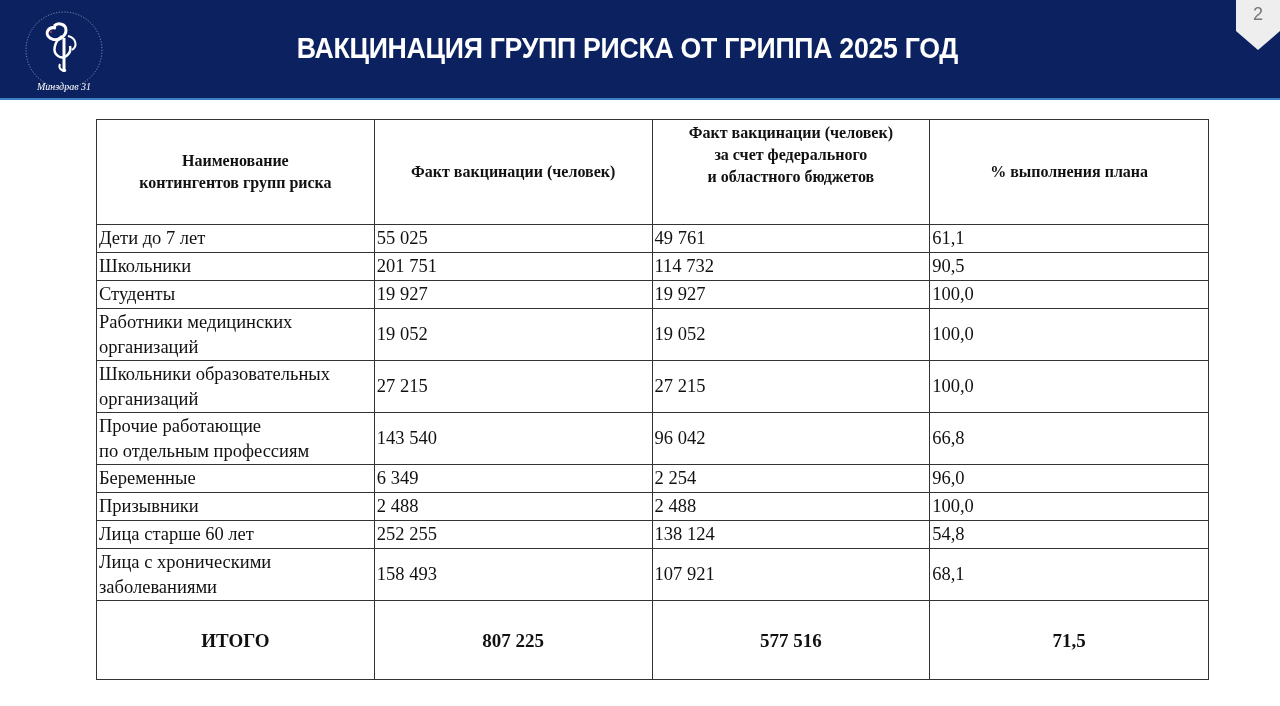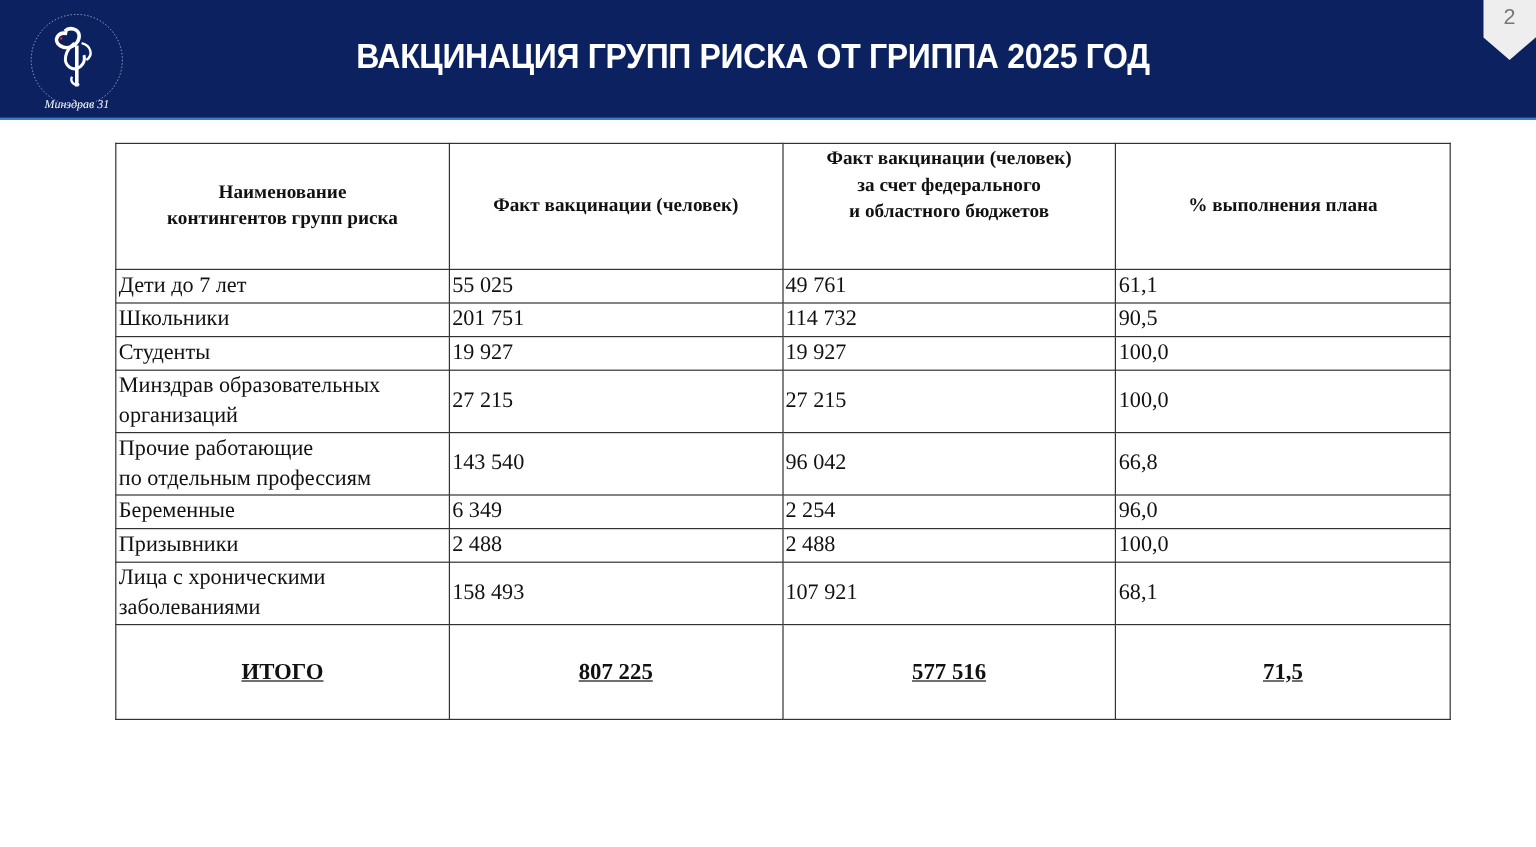--- a/index.html
+++ b/index.html
@@ -51,21 +51,21 @@
     }
     col.c1 { width: 278px; }
     col.c2 { width: 278px; }
     col.c3 { width: 278px; }
     col.c4 { width: 279px; }
     td.name { text-align: left; }
     td.num { text-align: left; }
     tr.r1 td { height: 28px; margin-left: 16px; }
     tr.r2 td { height: 52px; }
     tr.total td {
-      height: 79px; font-weight: bold; text-align: center; font-size: 19px; text-decoration: underline;
+      height: 79px; font-weight: bold; text-align: center; font-size: 19px;
     }
   </style>
 </head>
 <body>
 
 <div class="header">
   <svg class="logo" viewBox="0 0 100 90">
     <circle cx="50" cy="44" r="38" fill="none" stroke="#ffffff" stroke-width="0.6" stroke-dasharray="1.2 1.6" opacity="0.8"></circle>
     <path d="M42 22 C34 20 30 28 36 32 C44 37 52 30 52 24 C52 18 44 16 40 20" fill="none" stroke="#fff" stroke-width="3"></path>
     <path d="M48 30 C40 36 38 46 44 50 C50 54 58 48 56 40" fill="none" stroke="#fff" stroke-width="2.5"></path>
@@ -116,21 +116,30 @@
       <td class="num">90,5</td>
     </tr>
     <tr class="r1">
       <td class="name">Студенты</td>
       <td class="num">19 927</td>
       <td class="num">19 927</td>
       <td class="num">100,0</td>
     </tr>
     <tr class="r2">
       <td class="name">
-        <div>Минздрав образовательных</div>
+        <div>Работники медицинских</div>
+        <div>организаций</div>
+      </td>
+      <td class="num">19 052</td>
+      <td class="num">19 052</td>
+      <td class="num">100,0</td>
+    </tr>
+    <tr class="r2">
+      <td class="name">
+        <div>Школьники образовательных</div>
         <div>организаций</div>
       </td>
       <td class="num">27 215</td>
       <td class="num">27 215</td>
       <td class="num">100,0</td>
     </tr>
     <tr class="r2">
       <td class="name">
         <div>Прочие работающие</div>
         <div>по отдельным профессиям</div>
@@ -144,20 +153,26 @@
       <td class="num">6 349</td>
       <td class="num">2 254</td>
       <td class="num">96,0</td>
     </tr>
     <tr class="r1">
       <td class="name">Призывники</td>
       <td class="num">2 488</td>
       <td class="num">2 488</td>
       <td class="num">100,0</td>
     </tr>
+    <tr class="r1">
+      <td class="name">Лица старше 60 лет</td>
+      <td class="num">252 255</td>
+      <td class="num">138 124</td>
+      <td class="num">54,8</td>
+    </tr>
     <tr class="r2">
       <td class="name">
         <div>Лица с хроническими</div>
         <div>заболеваниями</div>
       </td>
       <td class="num">158 493</td>
       <td class="num">107 921</td>
       <td class="num">68,1</td>
     </tr>
     <tr class="total">

